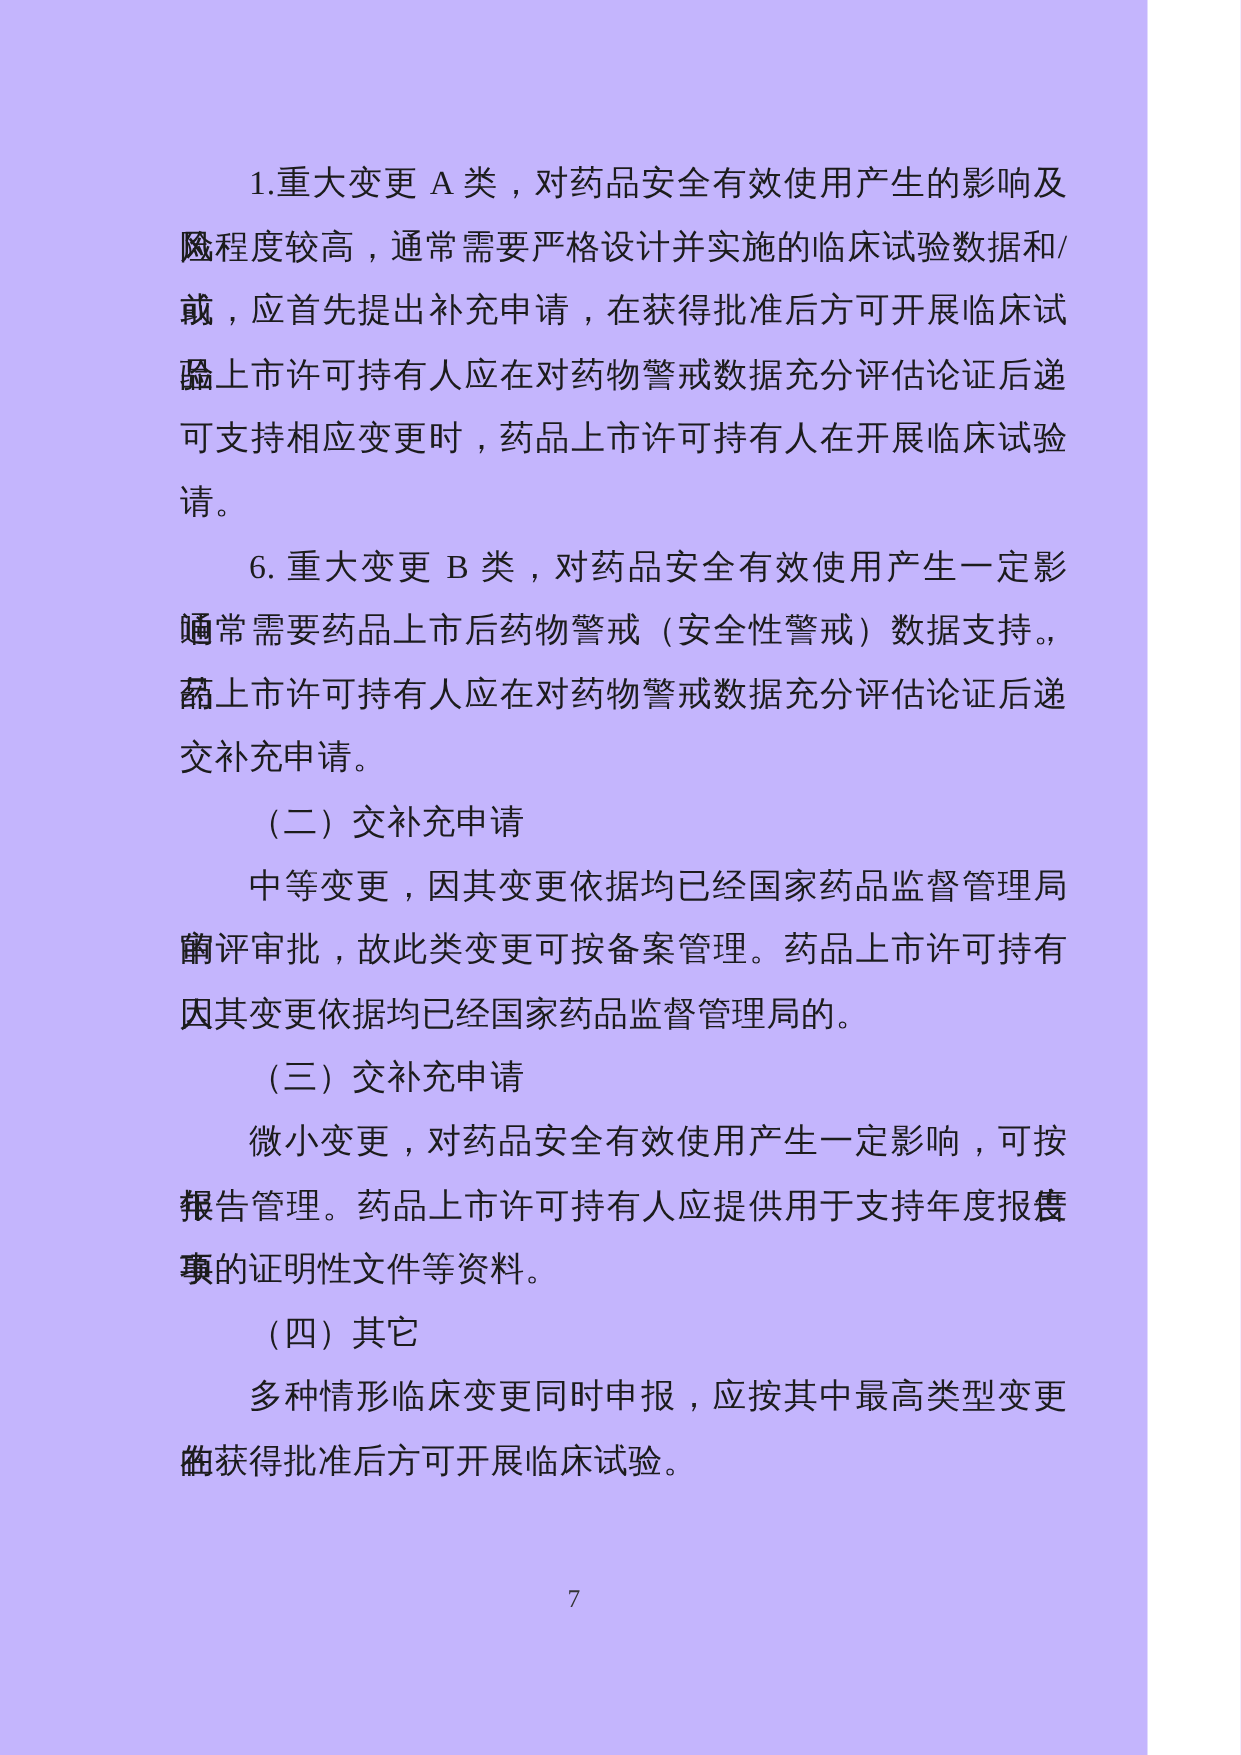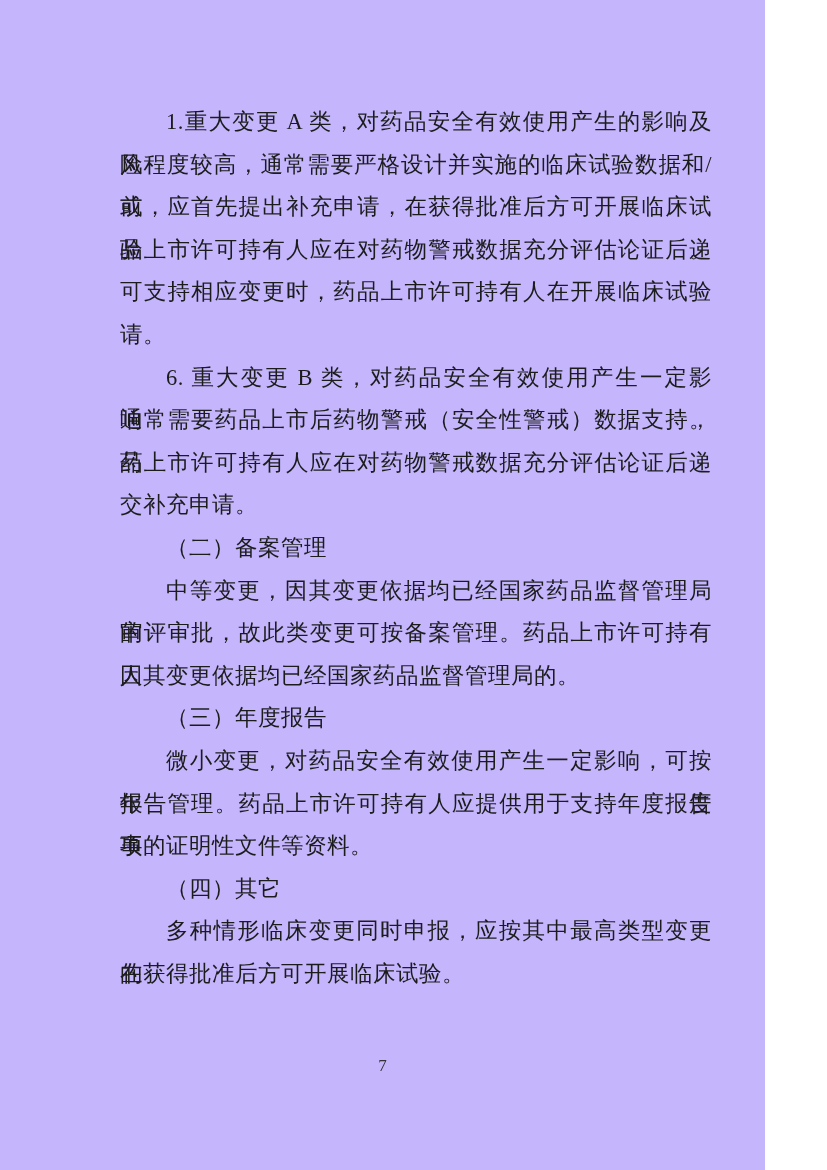--- a/index.html
+++ b/index.html
@@ -61,25 +61,25 @@
     <div class="line just indent">1.重大变更 A 类，对药品安全有效使用产生的影响及风</div>
     <div class="line just">险程度较高，通常需要严格设计并实施的临床试验数据和/或</div>
     <div class="line just">前，应首先提出补充申请，在获得批准后方可开展临床试验。</div>
     <div class="line just">品上市许可持有人应在对药物警戒数据充分评估论证后递</div>
     <div class="line just">可支持相应变更时，药品上市许可持有人在开展临床试验</div>
     <div class="line">请。</div>
     <div class="line just indent">6. 重大变更 B 类，对药品安全有效使用产生一定影响，</div>
     <div class="line just">通常需要药品上市后药物警戒（安全性警戒）数据支持。药</div>
     <div class="line just">品上市许可持有人应在对药物警戒数据充分评估论证后递</div>
     <div class="line">交补充申请。</div>
-    <div class="line indent">（二）备案管理</div>
+    <div class="line indent">（二）交补充申请</div>
     <div class="line just indent">中等变更，因其变更依据均已经国家药品监督管理局的</div>
     <div class="line just">审评审批，故此类变更可按备案管理。药品上市许可持有人</div>
     <div class="line">因其变更依据均已经国家药品监督管理局的。</div>
-    <div class="line indent">（三）年度报告</div>
+    <div class="line indent">（三）交补充申请</div>
     <div class="line just indent">微小变更，对药品安全有效使用产生一定影响，可按年度</div>
     <div class="line just">报告管理。药品上市许可持有人应提供用于支持年度报告事</div>
     <div class="line">项的证明性文件等资料。</div>
     <div class="line indent">（四）其它</div>
     <div class="line just indent">多种情形临床变更同时申报，应按其中最高类型变更的</div>
     <div class="line">在获得批准后方可开展临床试验。</div>
   </div>
   <div class="page-number">7</div>
 </div>
 

